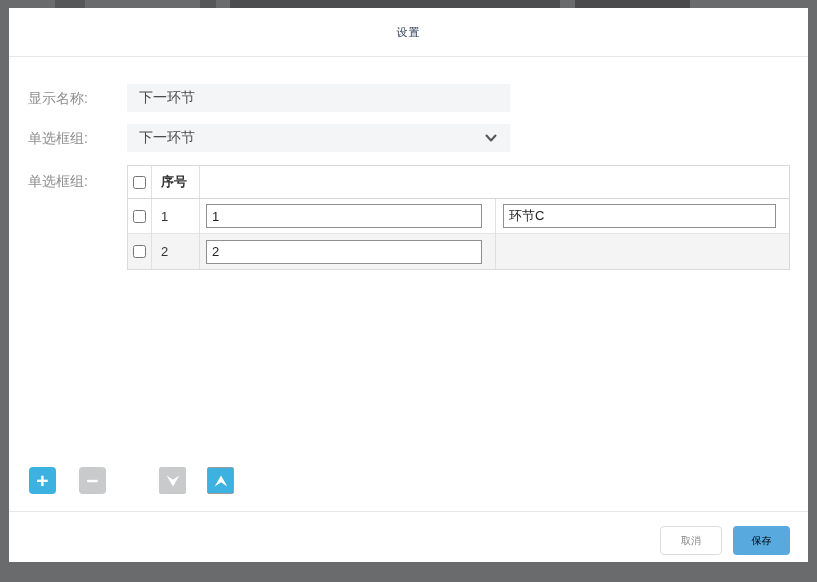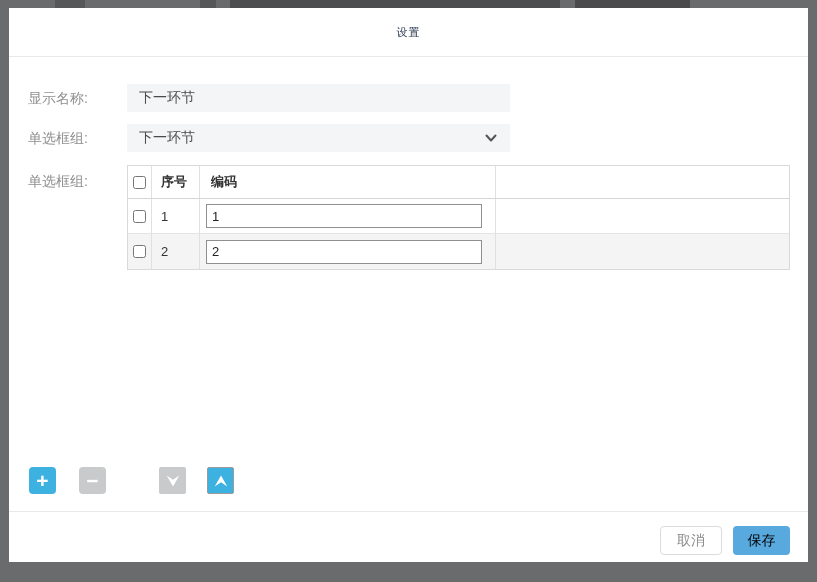--- a/index.html
+++ b/index.html
@@ -118,21 +118,21 @@
     position: absolute;
     left: 0; top: 503px;
     width: 100%; height: 1px;
     background: #e8e8e8;
   }
   .footer-btn {
     position: absolute;
     top: 518px;
     height: 29px;
     border-radius: 4px;
-    font-size: 14px;
+    font-size: 10px;
     display: flex; align-items: center; justify-content: center;
     cursor: pointer;
     font-family: "Liberation Sans", "DejaVu Sans", sans-serif;
   }
   .btn-cancel {
     right: 86px;
     width: 62px;
     background: #ffffff;
     border: 1px solid #dcdcdc;
     color: #8b8b8b;
@@ -171,30 +171,32 @@
   </div>
 
   <span class="form-label lbl-3">单选框组:</span>
 
   <div class="opt-table">
     <div class="t-row head">
       <div class="c-check">
         <input type="checkbox" style="">
       </div>
       <div class="c-index">序号</div>
-      <div class="c-code hd">编码</div>
     </div>
 
     <div class="t-row body odd">
       <div class="c-check">
         <input type="checkbox" style="">
       </div>
       <div class="c-index">1</div>
       <div class="c-code">
         <input class="cell-input" type="text" value="1" style="">
+      </div>
+      <div class="c-disp">
+        <input class="cell-input" type="text" value="环节C" style="">
       </div>
     </div>
 
     <div class="t-row body even">
       <div class="c-check">
         <input type="checkbox" style="">
       </div>
       <div class="c-index">2</div>
       <div class="c-code">
         <input class="cell-input" type="text" value="2" style="">

